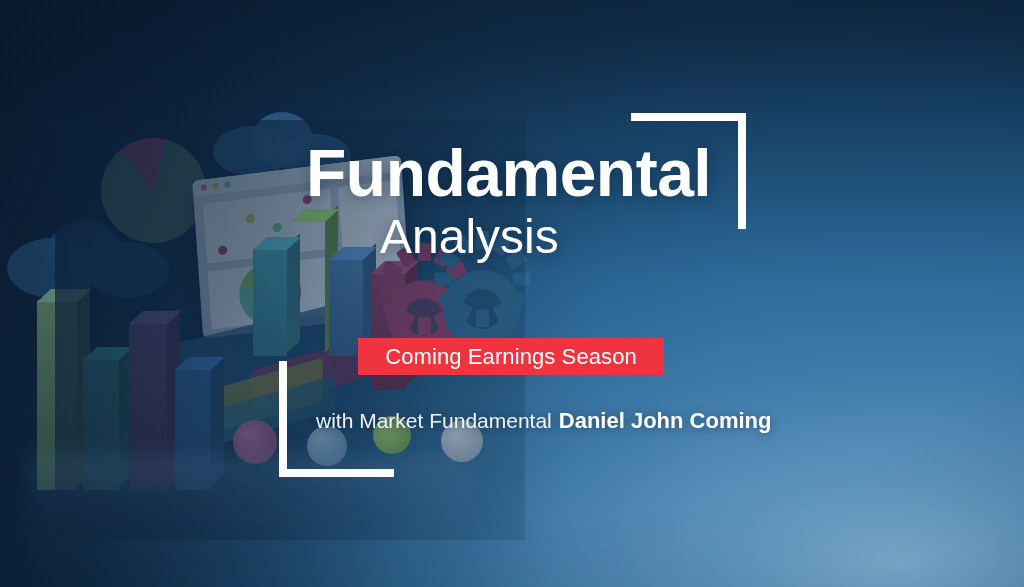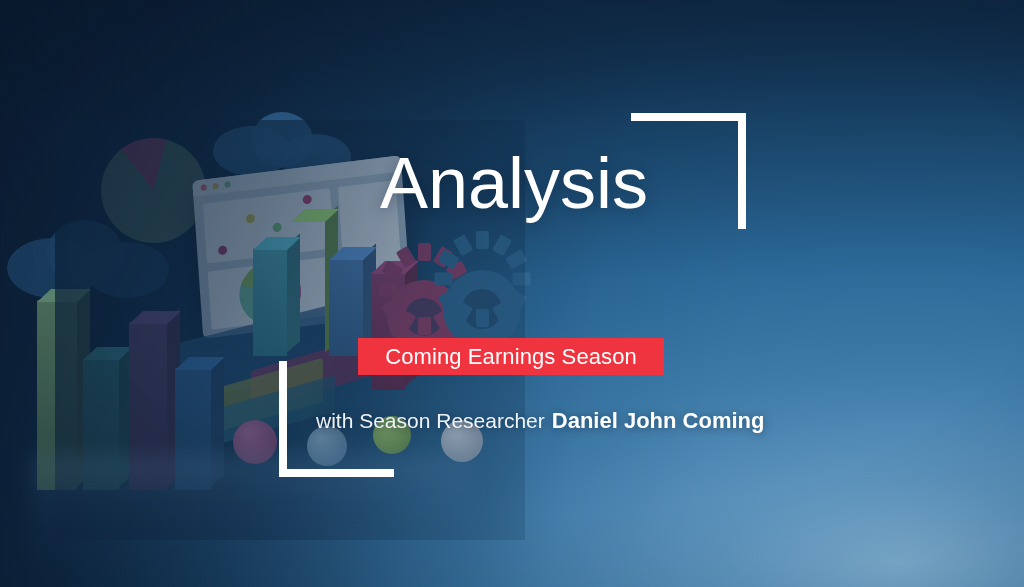--- a/index.html
+++ b/index.html
@@ -199,21 +199,21 @@
   .title-line1 {
     font-size: 66px;
     font-weight: 700;
     color: #ffffff;
     letter-spacing: -0.5px;
     line-height: 1.0;
     margin: 0;
     text-shadow: 0 2px 14px rgba(8,24,42,0.35);
   }
   .title-line2 {
-    font-size: 72px;
+    font-size: 48px;
     font-weight: 300;
     color: #ffffff;
     letter-spacing: 0px;
     line-height: 1.05;
     margin: 6px 0 0 74px;
     text-shadow: 0 2px 14px rgba(8,24,42,0.35);
   }
 
   .tagline-banner {
     position: absolute;
@@ -383,24 +383,25 @@
   <div class="floor"></div>
   <div class="bg-vignette"></div>
 
   <div class="bracket" style="left:631px; top:113px; width:115px; height:8px;"></div>
   <div class="bracket" style="left:738px; top:113px; width:8px; height:116px;"></div>
 
   <div class="bracket" style="left:279px; top:361px; width:8px; height:116px;"></div>
   <div class="bracket" style="left:279px; top:469px; width:115px; height:8px;"></div>
 
   <div class="title-block">
+    <div class="title-line1">Fundamental</div>
     <div class="title-line2">Analysis</div>
   </div>
 
   <div class="tagline-banner">
     <span class="tagline-text">Coming Earnings Season</span>
   </div>
 
   <div class="byline">
-    <span class="byline-prefix">with Season Researcher</span><span class="byline-name">Daniel John Coming</span>
+    <span class="byline-prefix">with Market Fundamental</span><span class="byline-name">Daniel John Coming</span>
   </div>
 
 </div>
 
 </body></html>

